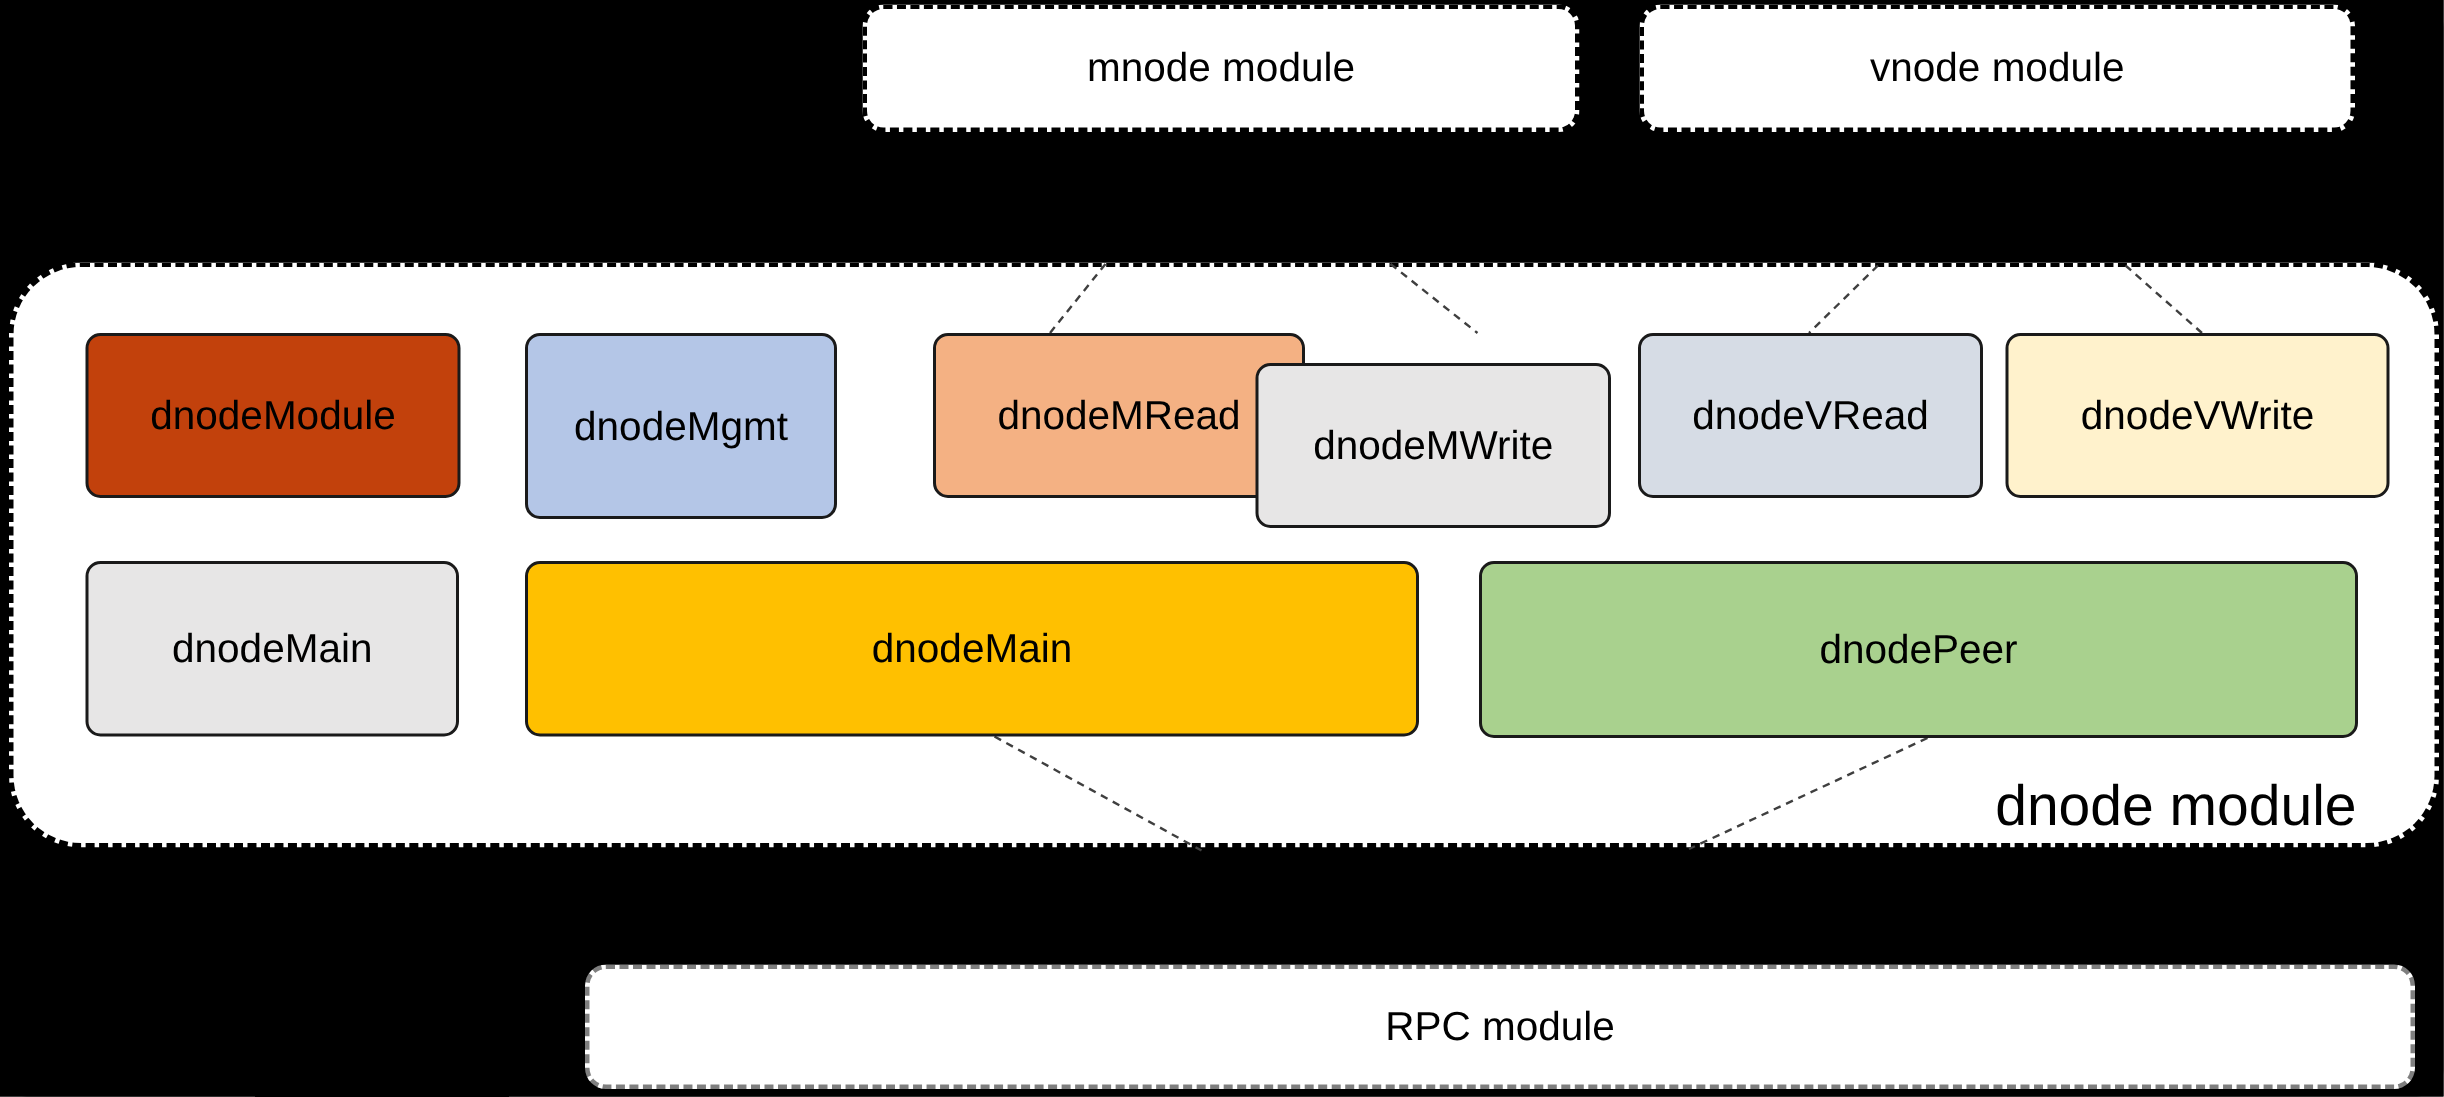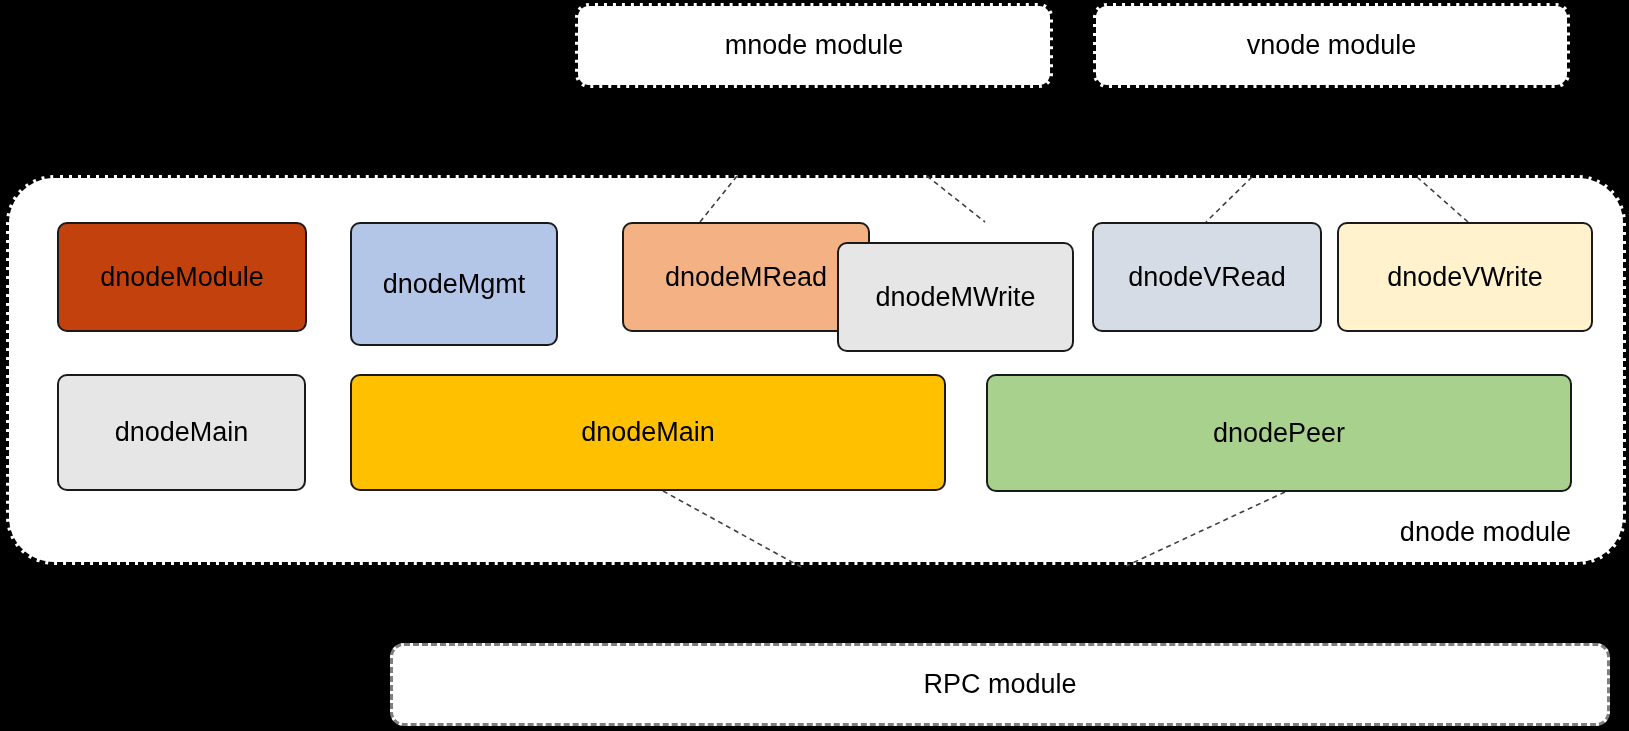--- a/index.html
+++ b/index.html
@@ -29,21 +29,21 @@
     left:6px;top:175px;width:1620px;height:390px;
     background:#fff;
     border:3px dashed #000;
     border-radius:48px;
     box-sizing:border-box;
     z-index:1;
   }
   #dnode-label{
     position:absolute;
     right:58px;top:517px;
-    font-size:27px;
+    font-size:38px;
     z-index:3;
   }
   
   .mod-box{
     position:absolute;
     border:2px solid #1a1a1a;
     border-radius:10px;
     display:flex;align-items:center;justify-content:center;
     font-size:27px;
     box-sizing:border-box;

